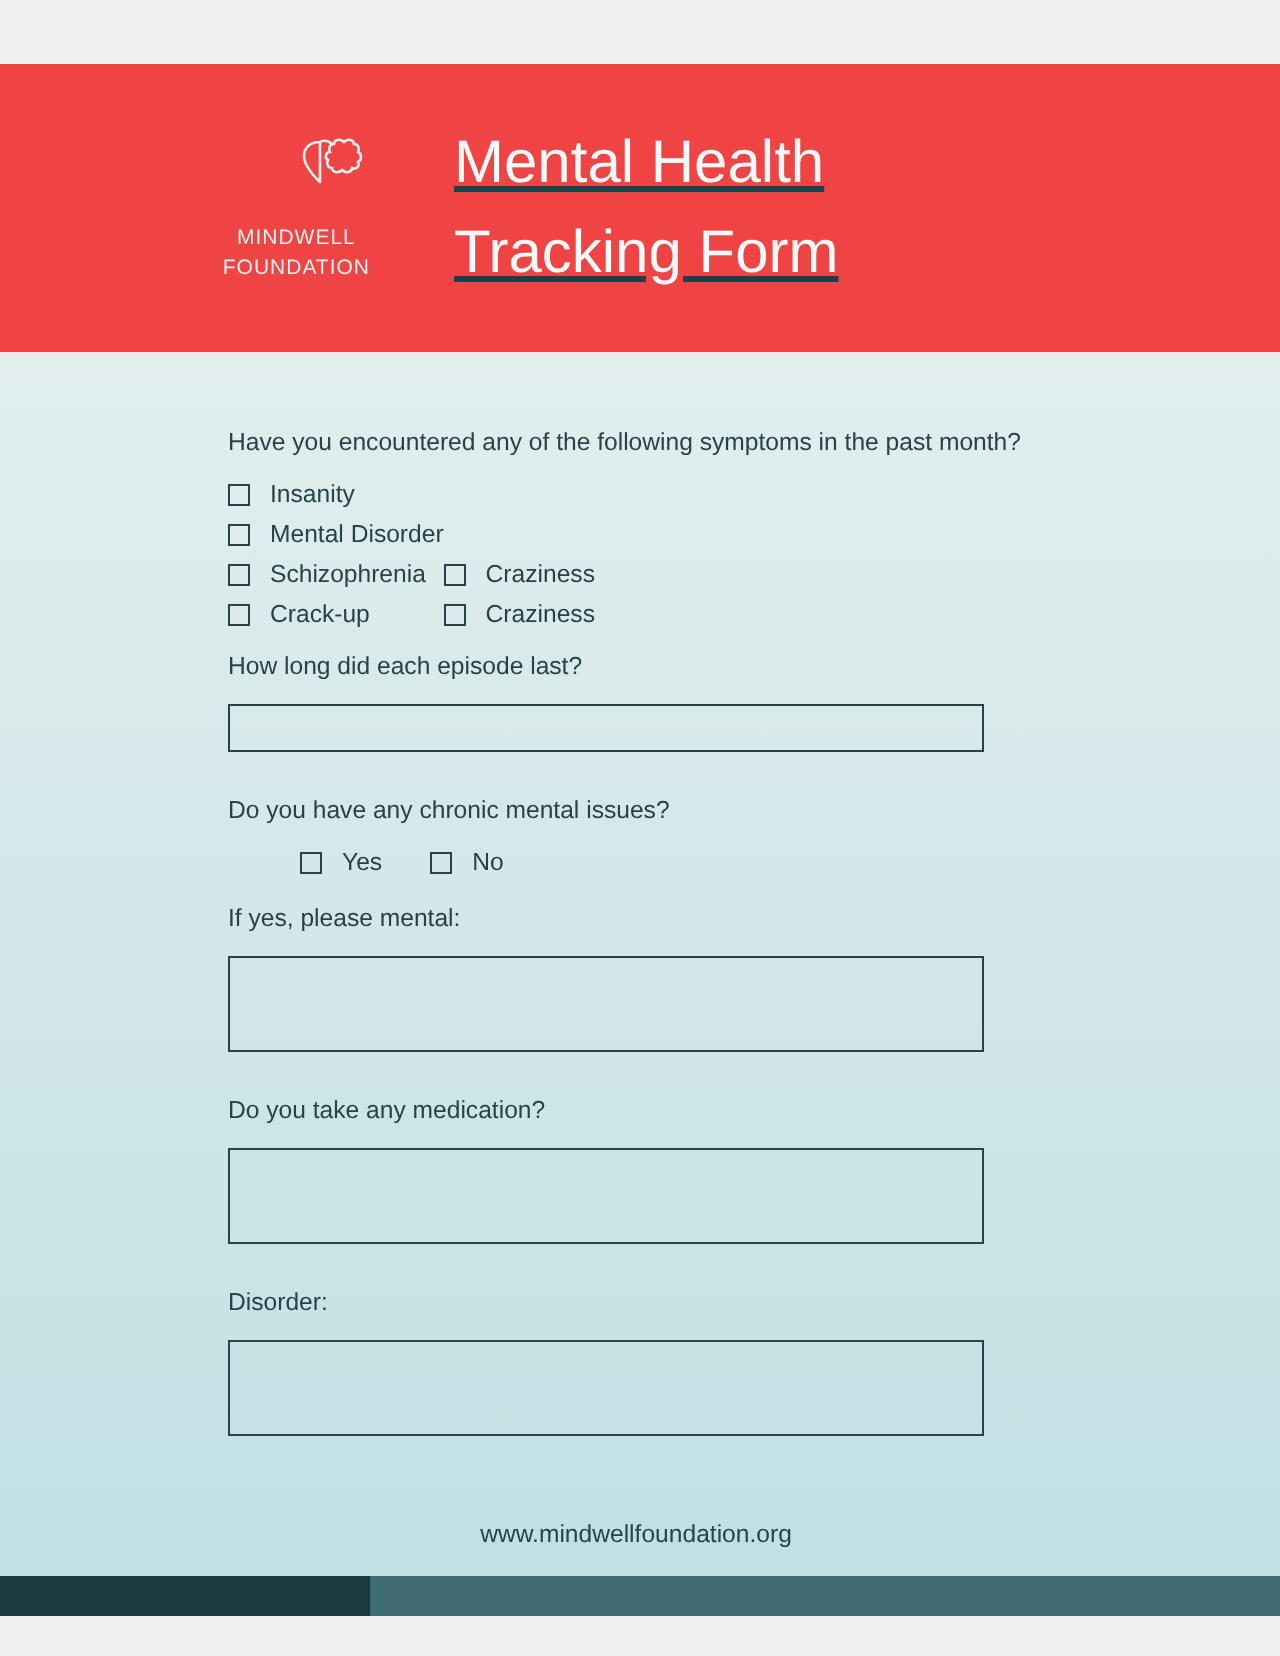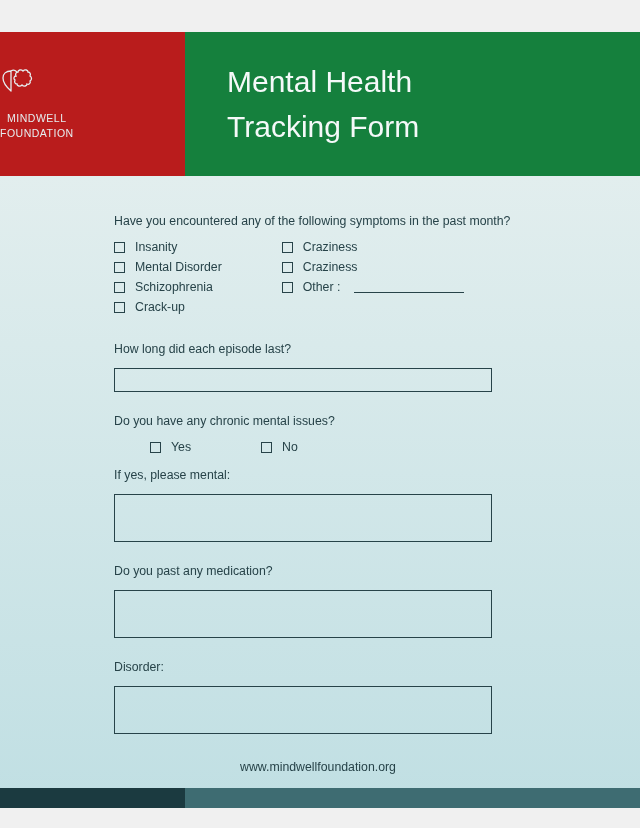--- a/index.html
+++ b/index.html
@@ -1,35 +1,35 @@
 <!DOCTYPE html>
 <html><head>
 <meta charset="utf-8">
 <style>
   * { box-sizing: border-box; margin: 0; padding: 0; }
   body { font-family: Arial, Helvetica, sans-serif; width: 640px; height: 828px; background: #f0f0f0; color: #1c4047; }
   .page { position: relative; width: 640px; height: 828px; }
   .top-bar { height: 32px; background: #f0f0f0; }
   .header { display: flex; height: 144px; }
-  .logo-block { width: 185px; background: #b91c1c; display: flex; flex-direction: column; align-items: flex-start; justify-content: center; color: #e6eef0; }
+  .logo-block { width: 185px; background: #ef4444; display: flex; flex-direction: column; align-items: flex-end; justify-content: center; color: #e6eef0; }
   .logo-icon { margin-bottom: 10px; }
   .logo-text { font-size: 10.5px; letter-spacing: 0.5px; text-align: center; line-height: 1.4; }
-  .title-block { flex: 1; background: #15803d; display: flex; align-items: center; padding-left: 42px; }
+  .title-block { flex: 1; background: #ef4444; display: flex; align-items: center; padding-left: 42px; text-decoration: underline; }
   .title-text { color: #f5f9f9; font-size: 30px; line-height: 1.5; font-weight: 400; }
   .body-area { position: relative; height: 632px; background: linear-gradient(to bottom, #e2eeee 0%, #c0dfe3 100%); padding: 38px 0 0 0; }
   .form-content { padding: 0 114px; color: #274349; }
   .q { font-size: 12.3px; margin-bottom: 12px; }
-  .symptoms { display: flex; gap: 60px; margin-bottom: 28px; }
+  .symptoms { display: flex; margin-bottom: 12px; align-items: flex-end; }
   .sym-col { display: flex; flex-direction: column; gap: 6px; }
   .cb-row { display: flex; align-items: center; gap: 10px; font-size: 12.3px; }
   .cb { width: 11px; height: 11px; border: 1.3px solid #274349; flex-shrink: 0; background: transparent; cursor: pointer; }
   .other-line { display: inline-block; border-bottom: 1px solid #274349; width: 110px; margin-left: 4px; height: 11px; }
   .input-box { border: 1.3px solid #274349; height: 24px; width: 378px; margin-bottom: 22px; background: transparent; }
   .textarea-box { border: 1.3px solid #274349; height: 48px; width: 378px; margin-bottom: 22px; background: transparent; }
-  .yesno { display: flex; gap: 70px; margin-bottom: 14px; padding-left: 36px; }
+  .yesno { display: flex; gap: 24px; margin-bottom: 14px; padding-left: 36px; }
   .footer-url { position: absolute; left: 0; right: 4px; bottom: 34px; text-align: center; font-size: 12.3px; color: #274349; }
   .bottom-strip { position: absolute; left: 0; right: 0; bottom: 0; height: 20px; display: flex; }
   .bottom-dark { width: 185px; background: #1b3a40; }
   .bottom-light { flex: 1; background: #3e6c72; }
 </style>
 </head>
 <body>
 
 <div class="page">
   <div class="top-bar"></div>
@@ -78,25 +78,20 @@
         </div>
         <div class="sym-col">
           <div class="cb-row">
               <span class="cb"></span>
               <span>Craziness</span>
             </div>
           <div class="cb-row">
               <span class="cb"></span>
               <span>Craziness</span>
             </div>
-          <div class="cb-row">
-              <span class="cb"></span>
-              <span>Other :</span>
-              <span class="other-line"></span>
-            </div>
         </div>
       </div>
 
       <div class="q">How long did each episode last?</div>
       <div class="input-box"></div>
 
       <div class="q">Do you have any chronic mental issues?</div>
       <div class="yesno">
         <div class="cb-row">
             <span class="cb"></span>
@@ -104,21 +99,21 @@
           </div>
         <div class="cb-row">
             <span class="cb"></span>
             <span>No</span>
           </div>
       </div>
 
       <div class="q">If yes, please mental:</div>
       <div class="textarea-box"></div>
 
-      <div class="q">Do you past any medication?</div>
+      <div class="q">Do you take any medication?</div>
       <div class="textarea-box"></div>
 
       <div class="q">Disorder:</div>
       <div class="textarea-box"></div>
 
     </div>
 
     <div class="footer-url">www.mindwellfoundation.org</div>
 
     <div class="bottom-strip">

